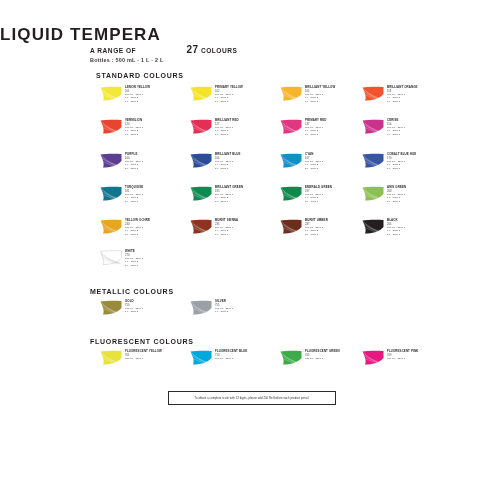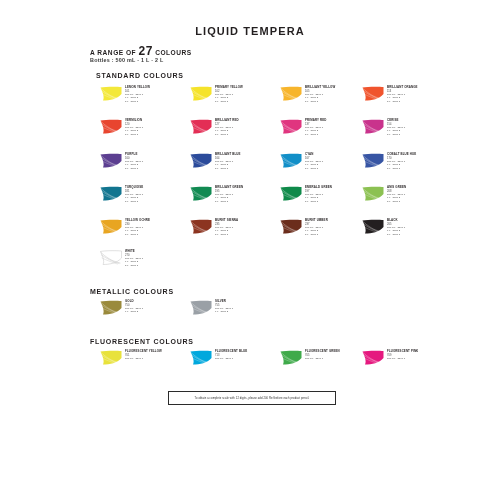--- a/index.html
+++ b/index.html
@@ -4,28 +4,28 @@
 <style>
   html,body{margin:0;padding:0;}
   body{
     width:500px;height:500px;background:#ffffff;
     font-family:"Liberation Sans", sans-serif;
     color:#231f20;overflow:hidden;position:relative;
   }
   .page{position:absolute;inset:0;}
 
   .title{
-    position:absolute;left:0;right:0;top:25px;text-align:center;
-    font-size:11px;font-weight:bold;letter-spacing:1.1px;color:#231f20;
+    position:absolute;left:0;right:0;top:25px;text-align:left;
+    font-size:17px;font-weight:bold;letter-spacing:1.1px;color:#231f20;
   }
   .range-line{
     position:absolute;left:90px;top:44px;
     font-size:6.6px;font-weight:bold;letter-spacing:.5px;color:#231f20;
   }
-  .range-line .num{font-size:12px;}
+  .range-line .num{font-size:10px;margin-left:48px;}
   .bottles{
     position:absolute;left:90px;top:57px;
     font-size:5.4px;font-weight:bold;letter-spacing:.25px;color:#3a3a3a;
   }
   .section-head{
     position:absolute;font-size:7px;font-weight:bold;letter-spacing:.75px;color:#231f20;
   }
 
   .swatch-item{position:absolute;width:88px;height:30px;}
   .brush{position:absolute;left:0;top:0;width:22px;height:15px;}

